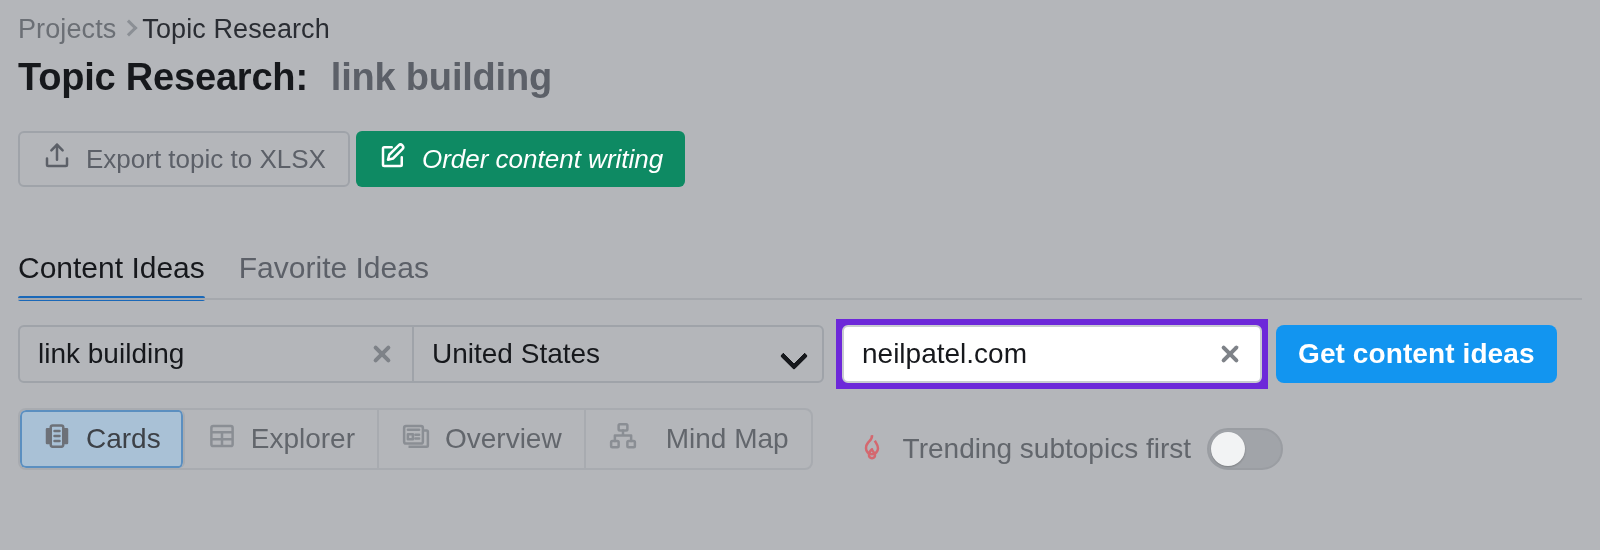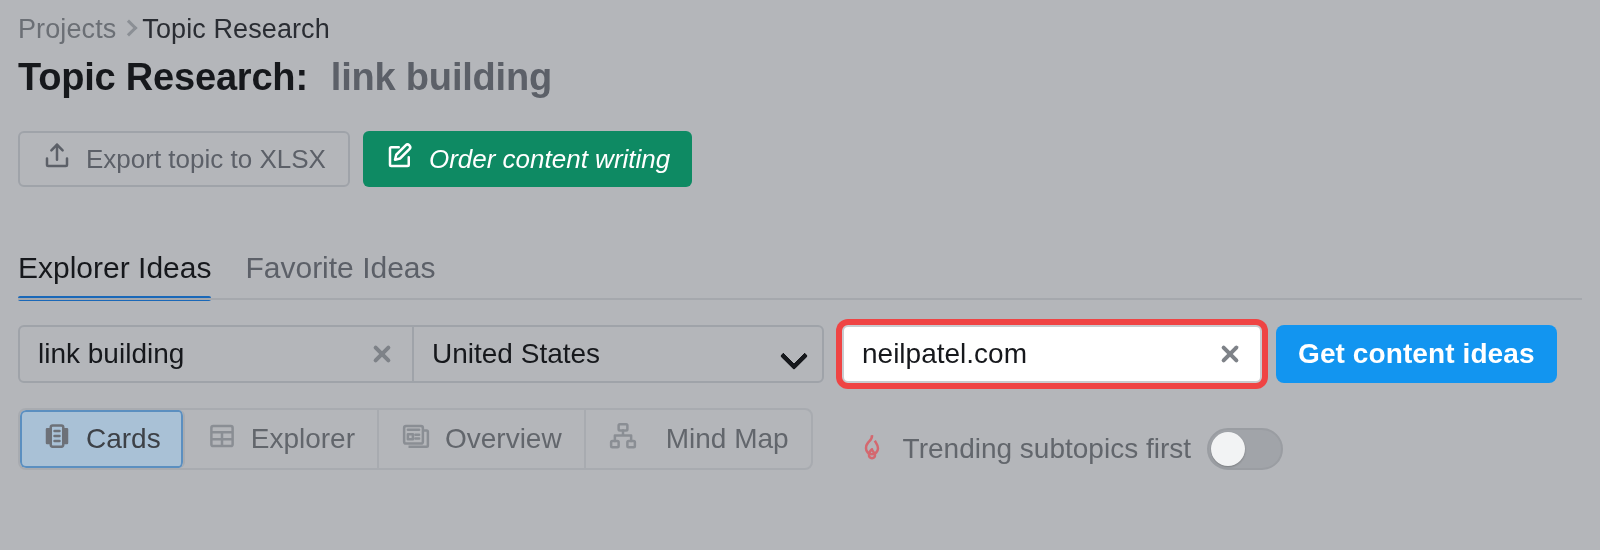--- a/index.html
+++ b/index.html
@@ -79,21 +79,21 @@
     font-weight: bold;
     color: #5c6068;
     margin-left: 10px;
     letter-spacing: -0.2px;
   }
 
   
   .actions {
     display: flex;
     align-items: center;
-    gap: 13px;
+    gap: 6px;
     margin-top: 16px;
     height: 58px;
   }
   .btn {
     display: inline-flex;
     align-items: center;
     gap: 14px;
     height: 56px;
     box-sizing: border-box;
     border-radius: 6px;
@@ -221,23 +221,23 @@
     width: 15px;
     height: 15px;
     border-right: 5px solid #16181c;
     border-bottom: 5px solid #16181c;
     transform: rotate(45deg);
     border-radius: 2px;
   }
 
   .domain-wrap {
     margin-left: 12px;
-    background: #ef4444;
+    background: #6d28d9;
     padding: 6px;
-    border-radius: 12px;
+    border-radius: 0;
     display: flex;
     align-items: center;
   }
   .domain-field {
     display: flex;
     align-items: center;
     justify-content: space-between;
     box-sizing: border-box;
     width: 420px;
     height: 58px;
@@ -371,21 +371,21 @@
         <svg width="30" height="30" viewBox="0 0 24 24" fill="none" stroke="#ffffff" stroke-width="2" stroke-linecap="round" stroke-linejoin="round">
           <path d="M19 13v6a1 1 0 0 1-1 1H5a1 1 0 0 1-1-1V6a1 1 0 0 1 1-1h6"></path>
           <path d="M16.5 3.5a2.12 2.12 0 0 1 3 3L12 14l-4 1 1-4 7.5-7.5z"></path>
         </svg>
       </span>
       <span>Order content writing</span>
     </div>
   </div>
 
   <div class="tabs">
-    <div class="tab active">Explorer Ideas</div>
+    <div class="tab active">Content Ideas</div>
     <div class="tab">Favorite Ideas</div>
     <div class="tabs-rule"></div>
   </div>
 
   <div class="search-row">
 
     <div class="combo">
       <div class="combo-field kw-field">
         <span class="field-text">link building</span>
         <span class="clear-x"></span>

